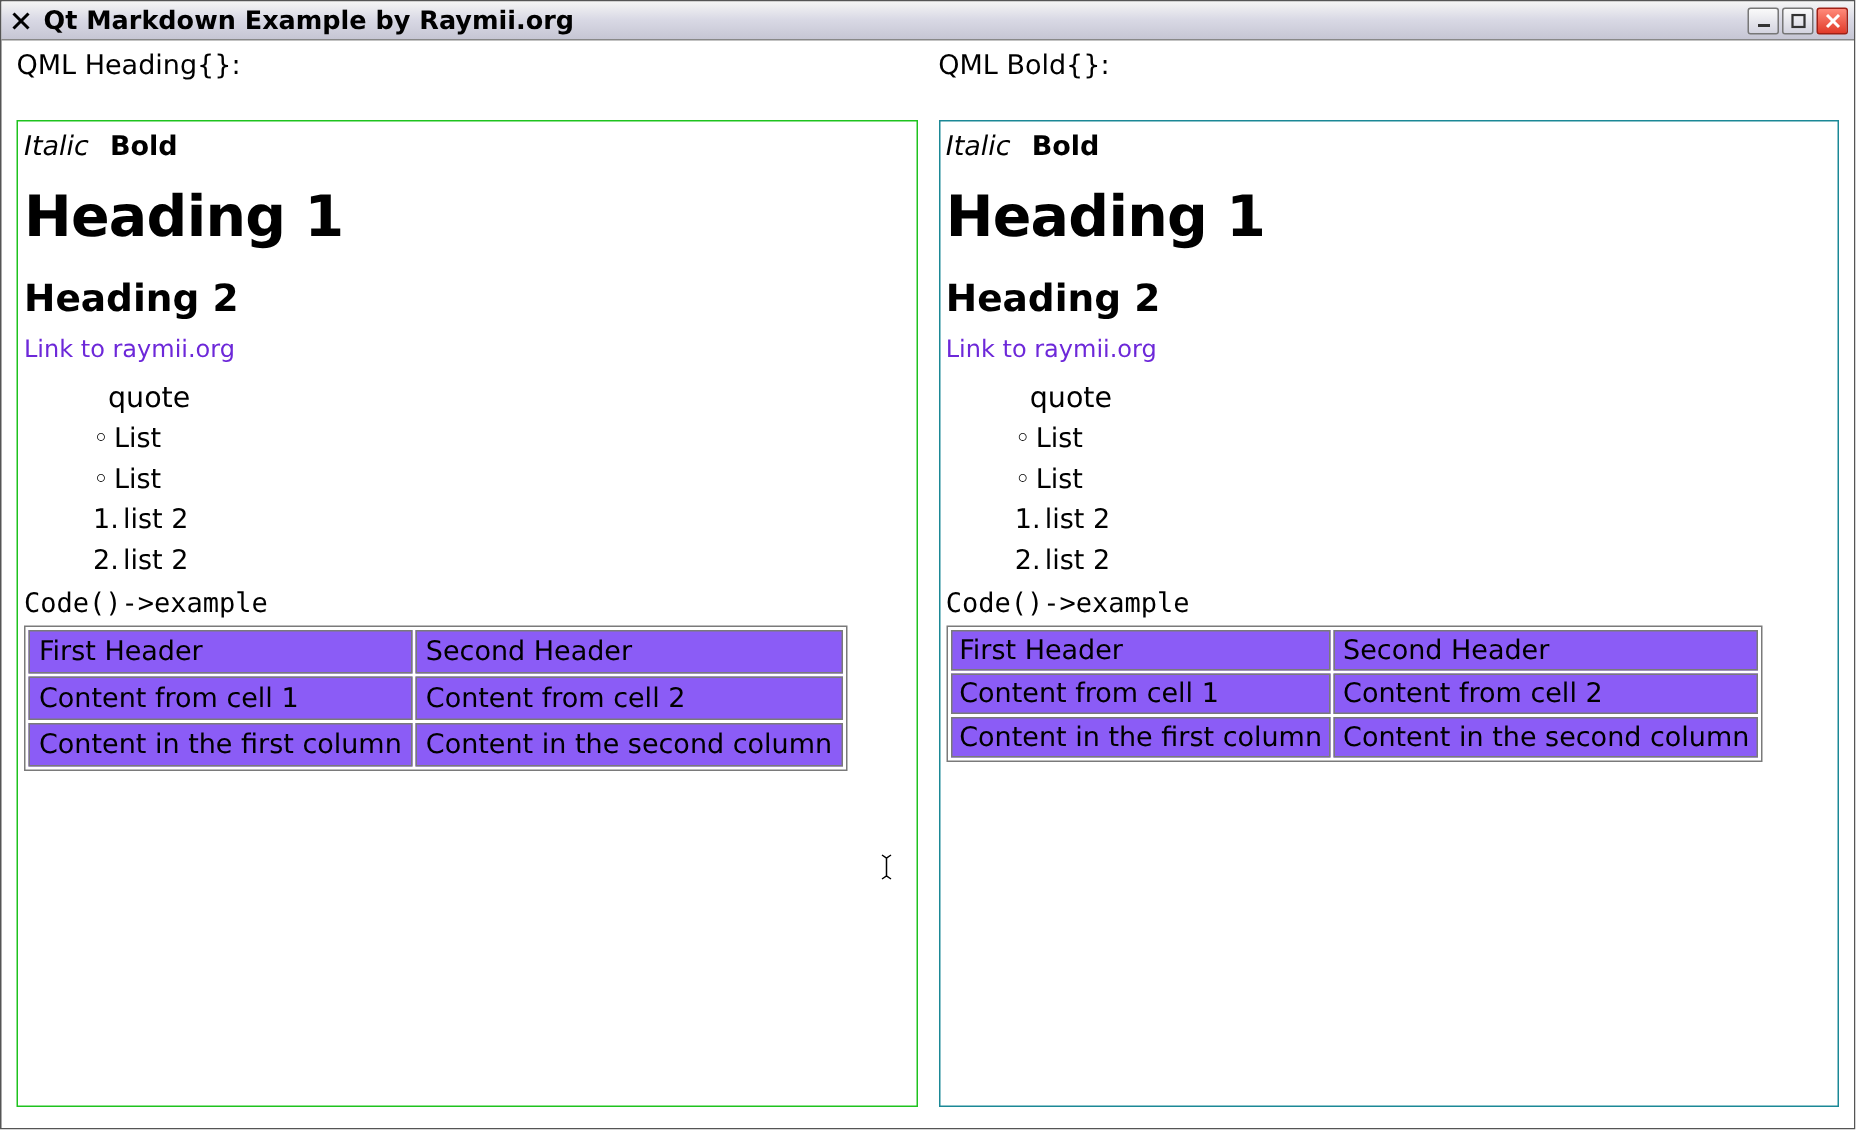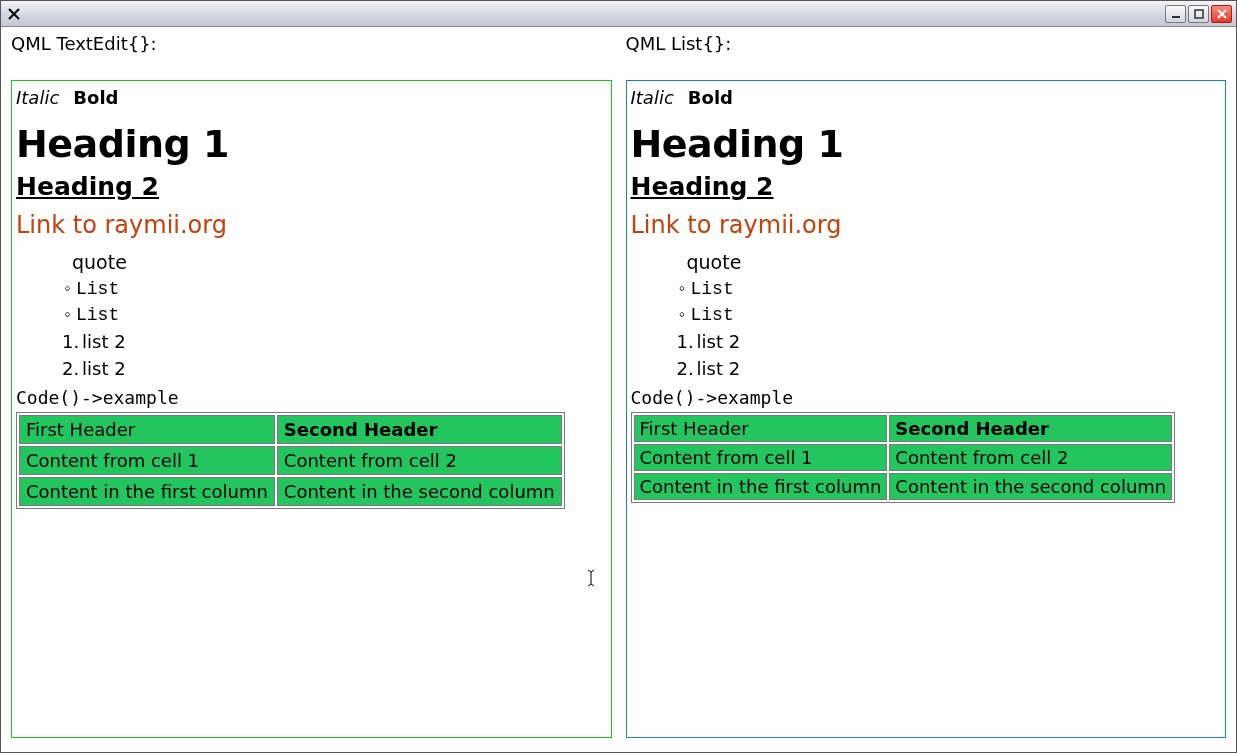--- a/index.html
+++ b/index.html
@@ -78,27 +78,27 @@
   }
   .panel-left  { border-color: #1ec31e; }
   .panel-right { border-color: #1b8896; }
 
   .md-italic { font-style: italic; margin-top: 14px; }
   .md-bold   { font-weight: bold; }
   .italic-bold-line { font-size: 18px; }
   .italic-bold-line .gap { display:inline-block; width:14px; }
 
   .h1 { font-size: 38px; font-weight: 700; margin: 14px 0 2px 0; letter-spacing: -0.5px; }
-  .h2 { font-size: 25px; font-weight: 700; margin: 6px 0 10px 0; text-decoration: underline; }
-
-  .link { color: #c2410c; text-decoration: none; font-size: 24px; cursor: pointer; }
+  .h2 { font-size: 25px; font-weight: 700; margin: 18px 0 10px 0; }
+
+  .link { color: #6d28d9; text-decoration: none; font-size: 16px; cursor: pointer; }
 
   .quote { margin: 12px 0 6px 56px; font-size: 19px; }
 
-  .ul { margin: 6px 0 6px 46px; font-family: Liberation Mono, monospace; }
+  .ul { margin: 6px 0 6px 46px; }
   .ul .li { font-size: 18px; margin: 6px 0; }
   .ul .bullet { display:inline-block; width:14px; }
   .ol { margin: 6px 0 8px 46px; }
   .ol .li { font-size: 18px; margin: 6px 0; }
   .ol .num { display:inline-block; width:20px; }
 
   .code {
     font-family: "DejaVu Sans Mono", Menlo, Consolas, monospace;
     font-size: 18px;
     margin: 2px 0 4px 0;
@@ -110,23 +110,23 @@
     border: 1px solid #7a7a7a;
     margin-top: 2px;
   }
   table.md-table th,
   table.md-table td {
     border: 1px solid #7a7a7a;
     padding: 3px 6px;
     font-size: 18px;
     text-align: left;
     vertical-align: top;
-    background: #22c55e;
-  }
-  table.md-table th { font-weight: 700; }
+    background: #8b5cf6;
+  }
+  table.md-table th { font-weight: 400; }
   table.md-table .hdr-first { vertical-align: bottom; font-weight: 400; }
   table.md-table.compact th,
   table.md-table.compact td { padding: 2px 5px; }
 
   .cursor-caret {
     position: absolute;
     width: 8px; height: 18px;
     left: 586px; top: 568px;
     color: #000;
     font-family: serif;
@@ -138,20 +138,21 @@
 
 <div class="window">
 
   <div class="titlebar">
     <span class="x-icon">
       <svg width="14" height="14" viewBox="0 0 14 14">
         <line x1="2" y1="2" x2="12" y2="12" stroke="#000" stroke-width="2"></line>
         <line x1="12" y1="2" x2="2" y2="12" stroke="#000" stroke-width="2"></line>
       </svg>
     </span>
+    <span class="title-text">Qt Markdown Example by Raymii.org</span>
     <span class="spacer"></span>
     <span class="win-btn">
       <svg width="10" height="10" viewBox="0 0 10 10">
           <line x1="1" y1="8" x2="9" y2="8" stroke="#333" stroke-width="2"></line>
         </svg>
     </span>
     <span class="win-btn">
       <svg width="10" height="10" viewBox="0 0 10 10">
           <rect x="1" y="1" width="8" height="8" fill="none" stroke="#333" stroke-width="1.5"></rect>
         </svg>
@@ -160,21 +161,21 @@
       <svg width="10" height="10" viewBox="0 0 10 10">
         <line x1="1" y1="1" x2="9" y2="9" stroke="#fff" stroke-width="2"></line>
         <line x1="9" y1="1" x2="1" y2="9" stroke="#fff" stroke-width="2"></line>
       </svg>
     </span>
   </div>
 
   <div class="client">
 
     <div class="col">
-      <div class="col-label">QML TextEdit{}:</div>
+      <div class="col-label">QML Heading{}:</div>
 
       <div class="panel panel-left">
         <div class="italic-bold-line">
           <span class="md-italic">Italic</span><span class="gap"></span><span class="md-bold">Bold</span>
         </div>
         <div class="h1">Heading 1</div>
         <div class="h2">Heading 2</div>
         <a class="link">Link to raymii.org</a>
         <div class="quote">quote</div>
         <div class="ul">
@@ -199,21 +200,21 @@
           <tr>
             <td>Content in the first column</td>
             <td>Content in the second column</td>
           </tr>
         </tbody>
           </table>
       </div>
     </div>
 
     <div class="col">
-      <div class="col-label">QML List{}:</div>
+      <div class="col-label">QML Bold{}:</div>
 
       <div class="panel panel-right">
         <div class="italic-bold-line">
           <span class="md-italic">Italic</span><span class="gap"></span><span class="md-bold">Bold</span>
         </div>
         <div class="h1">Heading 1</div>
         <div class="h2">Heading 2</div>
         <a class="link">Link to raymii.org</a>
         <div class="quote">quote</div>
         <div class="ul">

